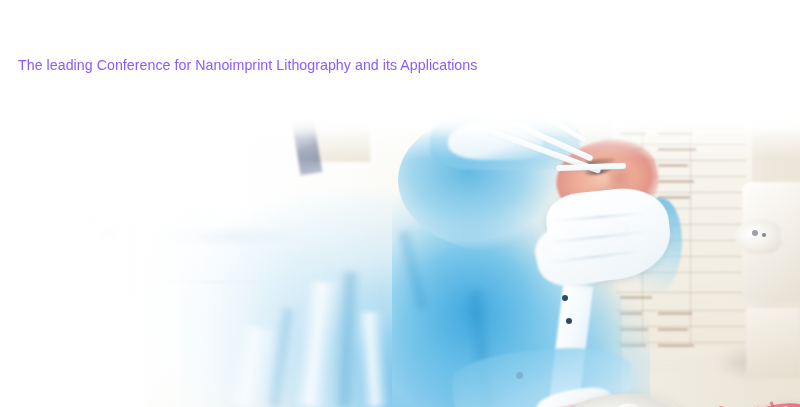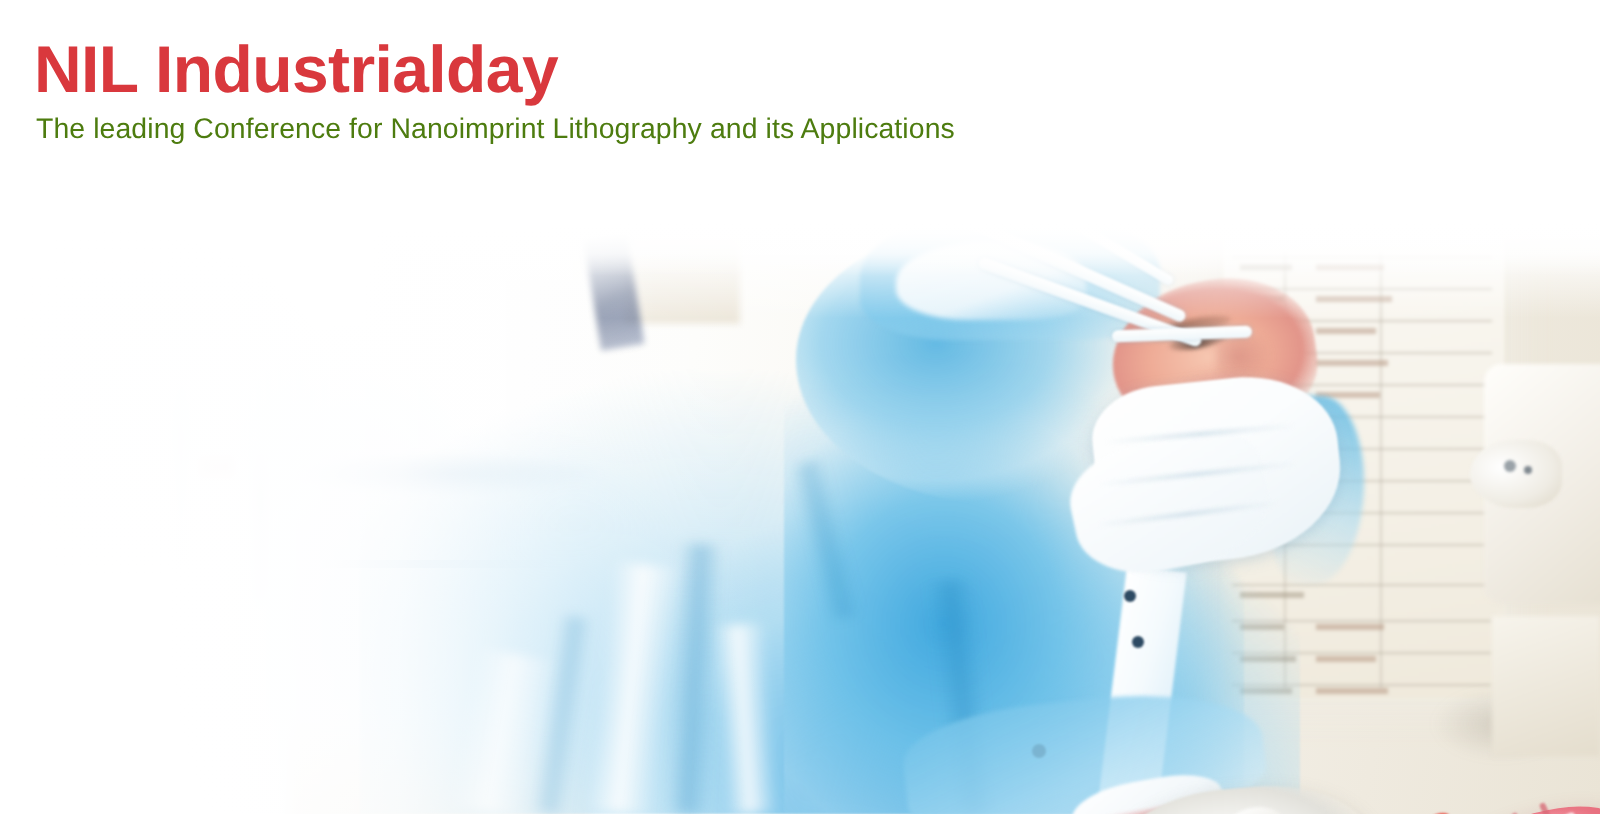--- a/index.html
+++ b/index.html
@@ -34,21 +34,21 @@
     color:#d9383d;
     line-height:36px;
     white-space:nowrap;
   }
   #site-tagline {
     position:absolute;
     left:18px; top:56px;
     font-size:14.2px;
     font-weight:normal;
     letter-spacing:0.05px;
-    color:#4d7c0f;
+    color:#8b5cf6;
     line-height:18px;
     white-space:nowrap;
   }
 
   
   #banner {
     position:absolute;
     left:0; top:112px;
     width:800px; height:295px;
     background:#ffffff;
@@ -415,21 +415,20 @@
     background:linear-gradient(180deg,#ffffff 0%,rgba(255,255,255,.55) 55%,rgba(255,255,255,0) 100%);
     pointer-events:none;
   }
 </style>
 </head>
 <body>
 
 <div id="page">
 
   <header id="header">
-    <h1 id="site-title">NIL Industrialday</h1>
     <p id="site-tagline">The leading Conference for Nanoimprint Lithography and its Applications</p>
   </header>
 
   <figure id="banner" aria-label="Cleanroom technician in blue protective garment, face mask and hood, holding a pink patterned wafer with black tweezers">
 
     <div class="layer" id="bg-wall"></div>
     <div class="layer" id="wall-strip"></div>
     <div class="layer" id="navy-sliver"></div>
 
     <div class="layer" id="doc-panel">

